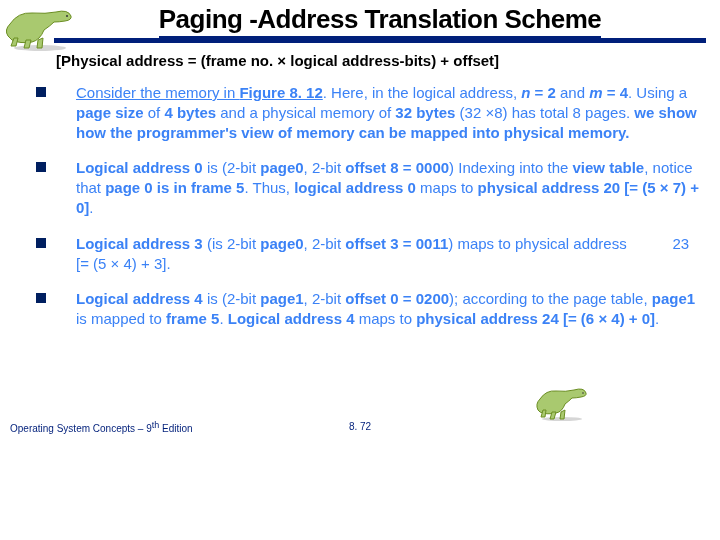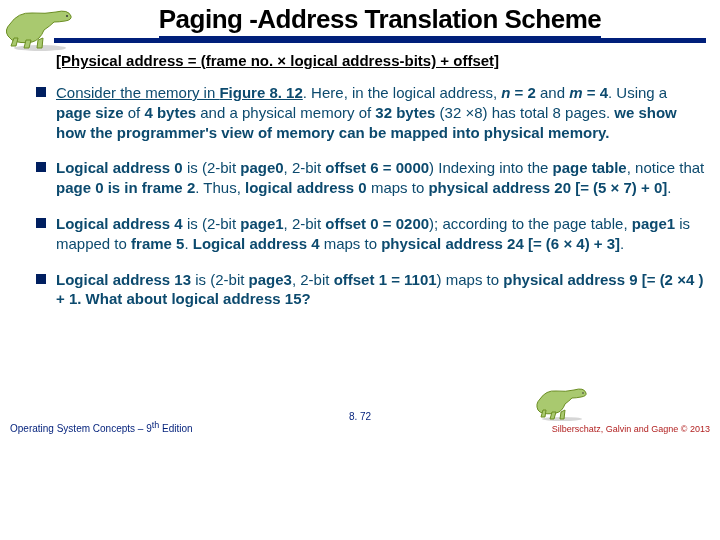--- a/index.html
+++ b/index.html
@@ -4,29 +4,29 @@
 <style>
   * { box-sizing: border-box; margin: 0; padding: 0; }
   html, body { width: 720px; height: 540px; font-family: Arial, Helvetica, sans-serif; background: #fff; overflow: hidden; }
   .slide { position: relative; width: 720px; height: 444px; }
   .hdr { position: relative; padding-top: 4px; }
   .dino-l { position: absolute; left: 2px; top: 2px; width: 72px; height: 50px; }
   .title { font-size: 26px; font-weight: bold; color: #000; text-align: center; margin: 0 30px 0 70px; letter-spacing: -0.5px; }
   .title u { text-decoration: none; border-bottom: 3px solid #001f7a; padding-bottom: 2px; }
   .rule { position: absolute; left: 54px; right: 14px; top: 38px; height: 5px; background: #001f7a; }
   .content { position: absolute; left: 54px; right: 14px; top: 52px; }
-  .subhead { font-size: 15px; font-weight: bold; color: #000; margin-bottom: 14px; margin-left: 2px; text-decoration: underline; }
-  .bullet { display: flex; margin-bottom: 16px; font-size: 15px; color:#0c4a6e; line-height: 1.32; }
+  .subhead { font-size: 15px; font-weight: bold; color: #000; margin-bottom: 14px; margin-left: 2px; }
+  .bullet { display: flex; margin-bottom: 16px; font-size: 15px; color:#3b82f6; line-height: 1.32; gap: 20px; }
   .sq { width: 10px; height: 10px; background: #001f60; flex: 0 0 10px; margin-top: 4px; margin-right: 10px; margin-left: -18px; }
   .txt { flex: 1; }
   .txt b { font-weight: bold; }
   .txt u { text-decoration: underline; }
   .foot { position: absolute; left: 0; right: 0; bottom: 8px; height: 22px; font-size: 10px; }
   .foot-l { position: absolute; left: 10px; bottom: 2px; color: #001f7a; }
-  .foot-c { position: absolute; left: 50%; transform: translateX(-50%); bottom: 14px; color: #001f7a; }
+  .foot-c { position: absolute; left: 50%; transform: translateX(-50%); bottom: 4px; color: #001f7a; }
   .foot-r { position: absolute; right: 10px; bottom: 2px; color: #b22222; font-size: 9px; }
   .dino-r { position: absolute; right: 130px; bottom: 22px; width: 56px; height: 40px; }
   .dino-body { fill: #a9c96f; stroke: #6b8e23; stroke-width: 1; }
   .dino-leg { fill: #a9c96f; stroke: #6b8e23; stroke-width: 1; }
   .shadow { fill: #999; opacity: .4; }
   .sup { font-size: 9px; vertical-align: super; }
 </style>
 </head>
 <body>
 
@@ -47,44 +47,41 @@
 
   <div class="content">
     <div class="subhead">[Physical address = (frame no. × logical address-bits) + offset]</div>
 
     <div class="bullet">
       <div class="sq"></div>
       <div class="txt"><u>Consider the memory in <b>Figure 8. 12</b></u>. Here, in the logical address, <b><i>n</i> = 2</b> and <b><i>m</i> = 4</b>. Using a <b>page size</b> of <b>4 bytes</b> and a physical memory of <b>32 bytes</b> (32 ×8) has  total 8 pages. <b>we show how the programmer's view of memory can be mapped into physical memory.</b></div>
     </div>
     <div class="bullet">
       <div class="sq"></div>
-      <div class="txt"><b>Logical address 0</b> is (2-bit <b>page0</b>, 2-bit <b>offset 6 = 0000</b>) Indexing into the <b>page table</b>, notice that <b>page 0 is in frame 2</b>. Thus, <b>logical address 0</b> maps to <b>physical address 20 [= (5 × 7) + 0]</b>.</div>
+      <div class="txt"><b>Logical address 0</b> is (2-bit <b>page0</b>, 2-bit <b>offset 8 = 0000</b>) Indexing into the <b>view table</b>, notice that <b>page 0 is in frame 5</b>. Thus, <b>logical address 0</b> maps to <b>physical address 20 [= (5 × 7) + 0]</b>.</div>
     </div>
     <div class="bullet">
       <div class="sq"></div>
-      <div class="txt"><b>Logical address 4</b> is (2-bit <b>page1</b>, 2-bit <b>offset 0 = 0200</b>); according to the page table, <b>page1</b> is mapped to <b>frame 5</b>. <b>Logical address 4</b> maps to <b>physical address 24 [= (6 × 4) + 3]</b>.</div>
+      <div class="txt"><b>Logical address 3</b> (is 2-bit <b>page0</b>, 2-bit <b>offset 3 = 0011</b>) maps to physical address &nbsp;&nbsp;&nbsp;&nbsp;&nbsp;&nbsp;&nbsp;&nbsp;&nbsp;&nbsp;23 [= (5 × 4) + 3].</div>
     </div>
     <div class="bullet">
       <div class="sq"></div>
-      <div class="txt"><b>Logical address 13</b>  is (2-bit <b>page3</b>, 2-bit <b>offset 1 = 1101</b>) maps to <b>physical address 9 [= (2 ×4 ) + 1. What about logical address 15?</b></div>
+      <div class="txt"><b>Logical address 4</b> is (2-bit <b>page1</b>, 2-bit <b>offset 0 = 0200</b>); according to the page table, <b>page1</b> is mapped to <b>frame 5</b>. <b>Logical address 4</b> maps to <b>physical address 24 [= (6 × 4) + 0]</b>.</div>
     </div>
   </div>
 
   <svg class="dino-r" viewBox="0 0 56 40">
     <ellipse class="shadow" cx="28" cy="37" rx="20" ry="2"></ellipse>
     <path class="dino-body" d="M4 28 Q1 22 6 17 Q12 8 22 9 Q32 10 40 8 Q50 5 52 11 Q53 14 47 15 Q42 16 38 16 Q35 19 31 22 Q28 30 22 31 Q12 33 6 30 Z"></path>
     <path class="dino-leg" d="M18 30 L16 37 L20 37 L22 30 Z"></path>
     <path class="dino-leg" d="M27 30 L26 37 L30 37 L31 28 Z"></path>
     <path class="dino-leg" d="M9 28 L7 35 L11 35 L12 28 Z"></path>
     <circle cx="49" cy="11" r="0.8" fill="#333"></circle>
   </svg>
 
   <div class="foot">
     <div class="foot-l">
       <span>Operating System Concepts – 9</span><span class="sup">th</span><span> Edition</span>
     </div>
     <div class="foot-c">8. 72</div>
-    <div class="foot-r">
-      <span>Silberschatz, Galvin and Gagne </span><span>©</span><span> 2013</span>
-    </div>
   </div>
 
 </div>
 
 </body></html>

